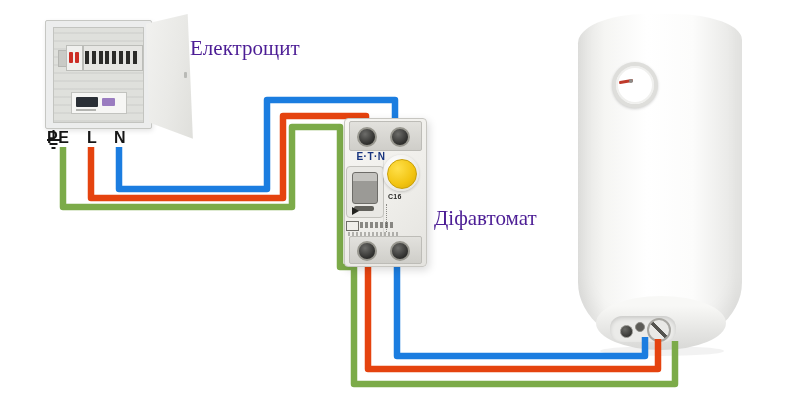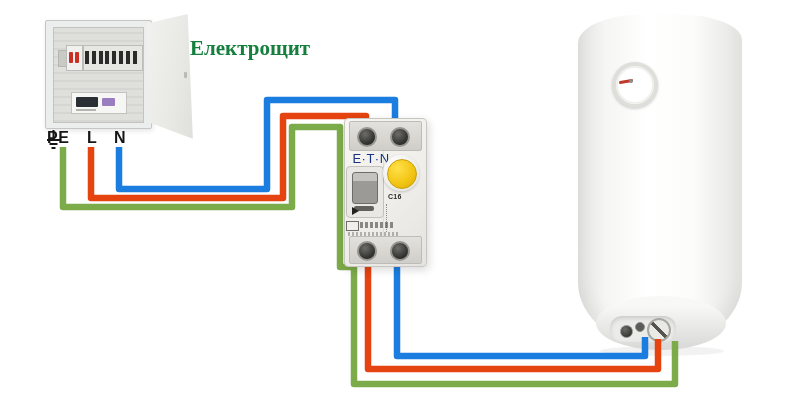--- a/index.html
+++ b/index.html
@@ -1,21 +1,21 @@
 <!DOCTYPE html>
 <html><head>
 <meta charset="utf-8">
 <style>
   html,body{margin:0;padding:0;background:#fff;}
   #canvas{position:relative;width:800px;height:400px;background:#ffffff;overflow:hidden;
           font-family:"Liberation Sans",sans-serif;}
   .abs{position:absolute;}
 
   
-  .caption{font-family:"Liberation Serif",serif;font-weight:bold;font-size:21px;color:#15803d;white-space:nowrap;text-align:right;}
+  .caption{font-family:"Liberation Serif",serif;font-weight:normal;font-size:21px;color:#4c1d95;white-space:nowrap;text-align:right;}
 
   
   .panel-box{left:45px;top:20px;width:105px;height:107px;background:#eceded;border:1px solid #c6c7c3;
              border-radius:2px;box-shadow:1px 2px 5px rgba(0,0,0,.10);}
   .panel-inner{left:53px;top:27px;width:89px;height:94px;background:#dfe0dc;border:1px solid #c3c4c0;
                background-image:repeating-linear-gradient(0deg,rgba(0,0,0,0.045) 0 2px,transparent 2px 8px);}
   .din-rail{left:58px;top:50px;width:82px;height:15px;background:#c9cac6;border:1px solid #b5b6b2;}
   .main-breaker{left:66px;top:45px;width:15px;height:24px;background:#f0f0ee;border:1px solid #bcbdb9;}
   .main-breaker .t{position:absolute;top:6px;width:4px;height:11px;background:#cc2d25;border-radius:1px;}
   .breaker-strip{left:83px;top:45px;width:58px;height:24px;background:#e6e6e3;border:1px solid #bcbdb9;}
@@ -36,21 +36,21 @@
 
   
   .rcbo{left:344px;top:118px;width:81px;height:147px;background:linear-gradient(135deg,#f7f6f3 0%,#efeeea 55%,#e4e3df 100%);
         border:1px solid #c7c6c1;border-radius:4px;box-shadow:2px 3px 8px rgba(0,0,0,.15);}
   .rcbo-seam{left:383px;top:150px;width:1px;height:86px;background:rgba(0,0,0,.07);}
   .term-block{left:349px;width:71px;background:linear-gradient(#e2e1dd,#cfcec9);border:1px solid #bdbcb7;border-radius:2px;}
   .tb-top{top:121px;height:28px;}
   .tb-bot{top:236px;height:26px;}
   .screw{width:16px;height:16px;border-radius:50%;background:radial-gradient(circle at 38% 32%,#6d6d6a,#2e2e2c 70%);
          border:2px solid #98978f;}
-  .brand{left:350px;top:151px;width:42px;font-size:13px;font-weight:normal;color:#16337e;letter-spacing:.5px;text-align:center;}
+  .brand{left:350px;top:151px;width:42px;font-size:10px;font-weight:bold;color:#16337e;letter-spacing:.5px;text-align:center;}
   .toggle-housing{left:346px;top:166px;width:36px;height:50px;background:#e9e8e4;border:1px solid #c2c1bc;border-radius:4px;}
   .toggle-knob{left:352px;top:172px;width:24px;height:30px;border-radius:3px;border:1px solid #6d6c68;
                background:linear-gradient(#c4c3bf 0 28%, #9b9a96 28% 100%);}
   .toggle-slot{left:354px;top:206px;width:20px;height:5px;background:#62615c;border-radius:2px;}
   .test-disc{left:383px;top:155px;width:36px;height:36px;border-radius:50%;
              background:radial-gradient(circle at 35% 30%,#ffffff,#e7e6e1 80%);box-shadow:0 1px 3px rgba(0,0,0,.2);}
   .test-button{left:387px;top:159px;width:28px;height:28px;border-radius:50%;border:1px solid #c9a009;
              background:radial-gradient(circle at 35% 30%,#ffe04a,#f2c411 60%,#d9a806);}
   .rating{left:388px;top:193px;font-size:7px;font-weight:bold;color:#2a2a28;letter-spacing:.3px;}
   .micro-arrow{left:352px;top:207px;width:0;height:0;border-left:7px solid #22221f;border-top:4px solid transparent;border-bottom:4px solid transparent;}
@@ -158,14 +158,15 @@
   <div class="abs test-disc"></div>
   <div class="abs test-button"></div>
   <div class="abs rating">C16</div>
   <div class="abs micro-arrow"></div>
   <div class="abs micro-dots"></div>
   <div class="abs micro-box"></div>
   <div class="abs micro-text1"></div>
   <div class="abs micro-text2"></div>
 
   <div class="abs caption" style="left:190px;top:36px">Електрощит</div>
+  <div class="abs caption" style="left:434px;top:206px">Діфавтомат</div>
 
 </div>
 
 </body></html>

